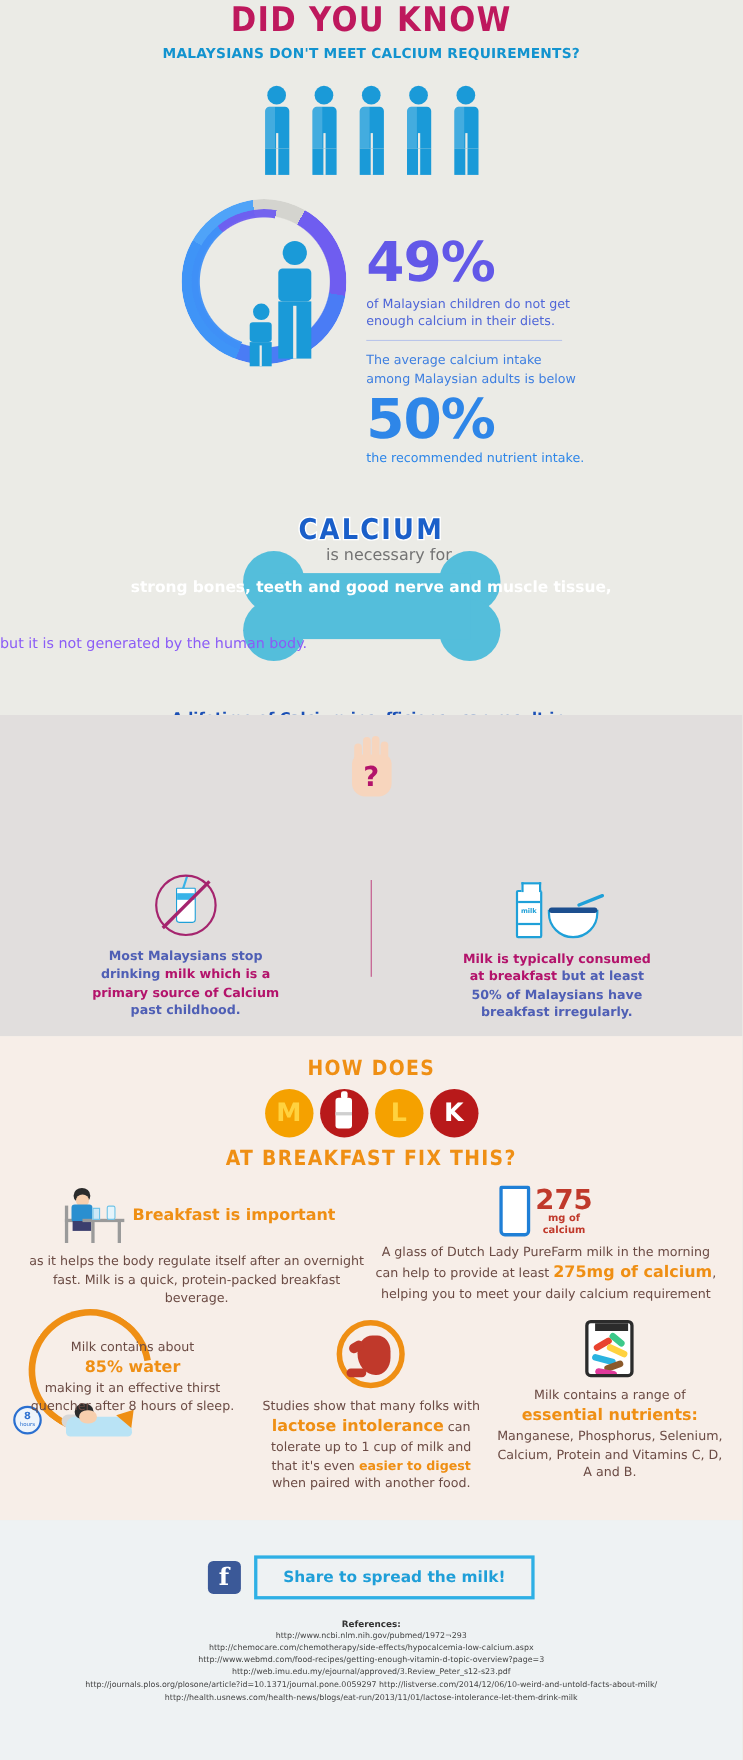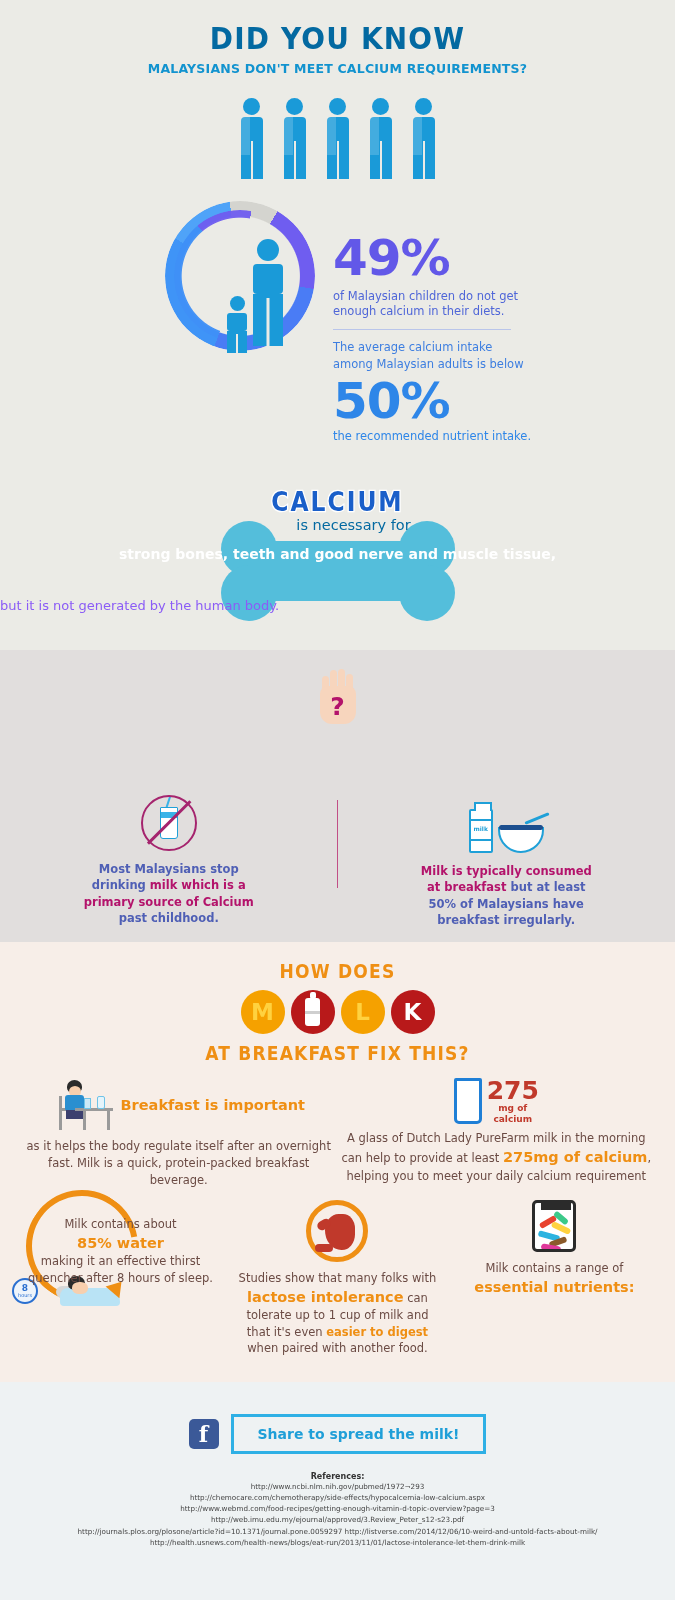--- a/index.html
+++ b/index.html
@@ -11,22 +11,22 @@
   .sec { position: relative; width: 675px; }
 
   
   #sec-top      { background: #ebebe6; height: 650px; }
   #sec-why      { background: #e1dedd; height: 292px; }
   #sec-how      { background: #f7eee8; height: 440px; }
   #sec-footer   { background: #eef2f3; height: 218px; }
 
   
   .did-you-know {
-    text-align:center; color:#0369a1; font-weight:bold;
-    font-size:31px; letter-spacing:1.2px; padding-top:20px;
+    text-align:center; color:#be185d; font-weight:bold;
+    font-size:31px; letter-spacing:1.2px; 
     font-family:"DejaVu Sans Condensed","Liberation Sans",sans-serif;
   }
   .did-sub {
     text-align:center; color:#1293cf; font-weight:bold;
     font-size:12.5px; letter-spacing:0.2px; margin-top:5px;
   }
 
   
   .people { display:flex; justify-content:center; gap:13px; margin-top:22px; }
   .person { width:30px; }
@@ -87,21 +87,21 @@
   }
   .bone {
     position:absolute; left:50%; transform:translateX(-50%); top:32px;
     width:240px; height:104px;
   }
   .bone .mid { position:absolute; left:30px; top:22px; width:180px; height:60px; background:#54bedb; }
   .bone .lobe { position:absolute; width:56px;height:56px;border-radius:50%;background:#54bedb; }
   .bone .l1{left:3px;top:2px;} .bone .l2{left:3px;top:46px;}
   .bone .l3{right:3px;top:2px;} .bone .l4{right:3px;top:46px;}
   .calc-l1 { position:absolute; left:0;right:0; top:30px; text-align:center;
-             font-size:14.5px; color:#0369a1;margin-left:32px; }
+             font-size:14.5px; color:#737373;margin-left:32px; }
   .calc-l2 { position:absolute; left:0;right:0; top:58px; text-align:center;
              font-size:14px; font-weight:bold; color:#fff; line-height:1.42; z-index:3;}
   .calc-l3 { position:absolute; left:0;right:0; top:110px; text-align:left;
              font-size:13px; color:#8b5cf6; line-height:1.4; }
 
   
   .lifetime-title { text-align:center; font-size:13.5px; font-weight:bold;
         color:#1a4fb5; margin-top:18px; }
   .circles { display:flex; justify-content:center; gap:0px; margin-top:10px; }
   .circ { width:66px;height:66px;border-radius:50%; display:flex;
@@ -482,20 +482,21 @@
         <div class="p pa"></div>
           <div class="p pb"></div>
           <div class="p pc"></div>
         <div class="p pd"></div>
           <div class="p pe"></div>
           <div class="p pf"></div>
       </div>
       <div class="fact-txt" style="padding:0 6px;">
         <span>Milk contains a range of</span><br>
         <span class="or-b">essential nutrients:</span><br>
+        <span>Manganese, Phosphorus, Selenium, Calcium, Protein and Vitamins C, D, A and B.</span>
       </div>
     </div>
   </div>
 </div>
 
 <div class="sec" id="sec-footer">
   <div class="share-row">
     <div class="fb">f</div>
     <div class="share-btn">Share to spread the milk!</div>
   </div>

